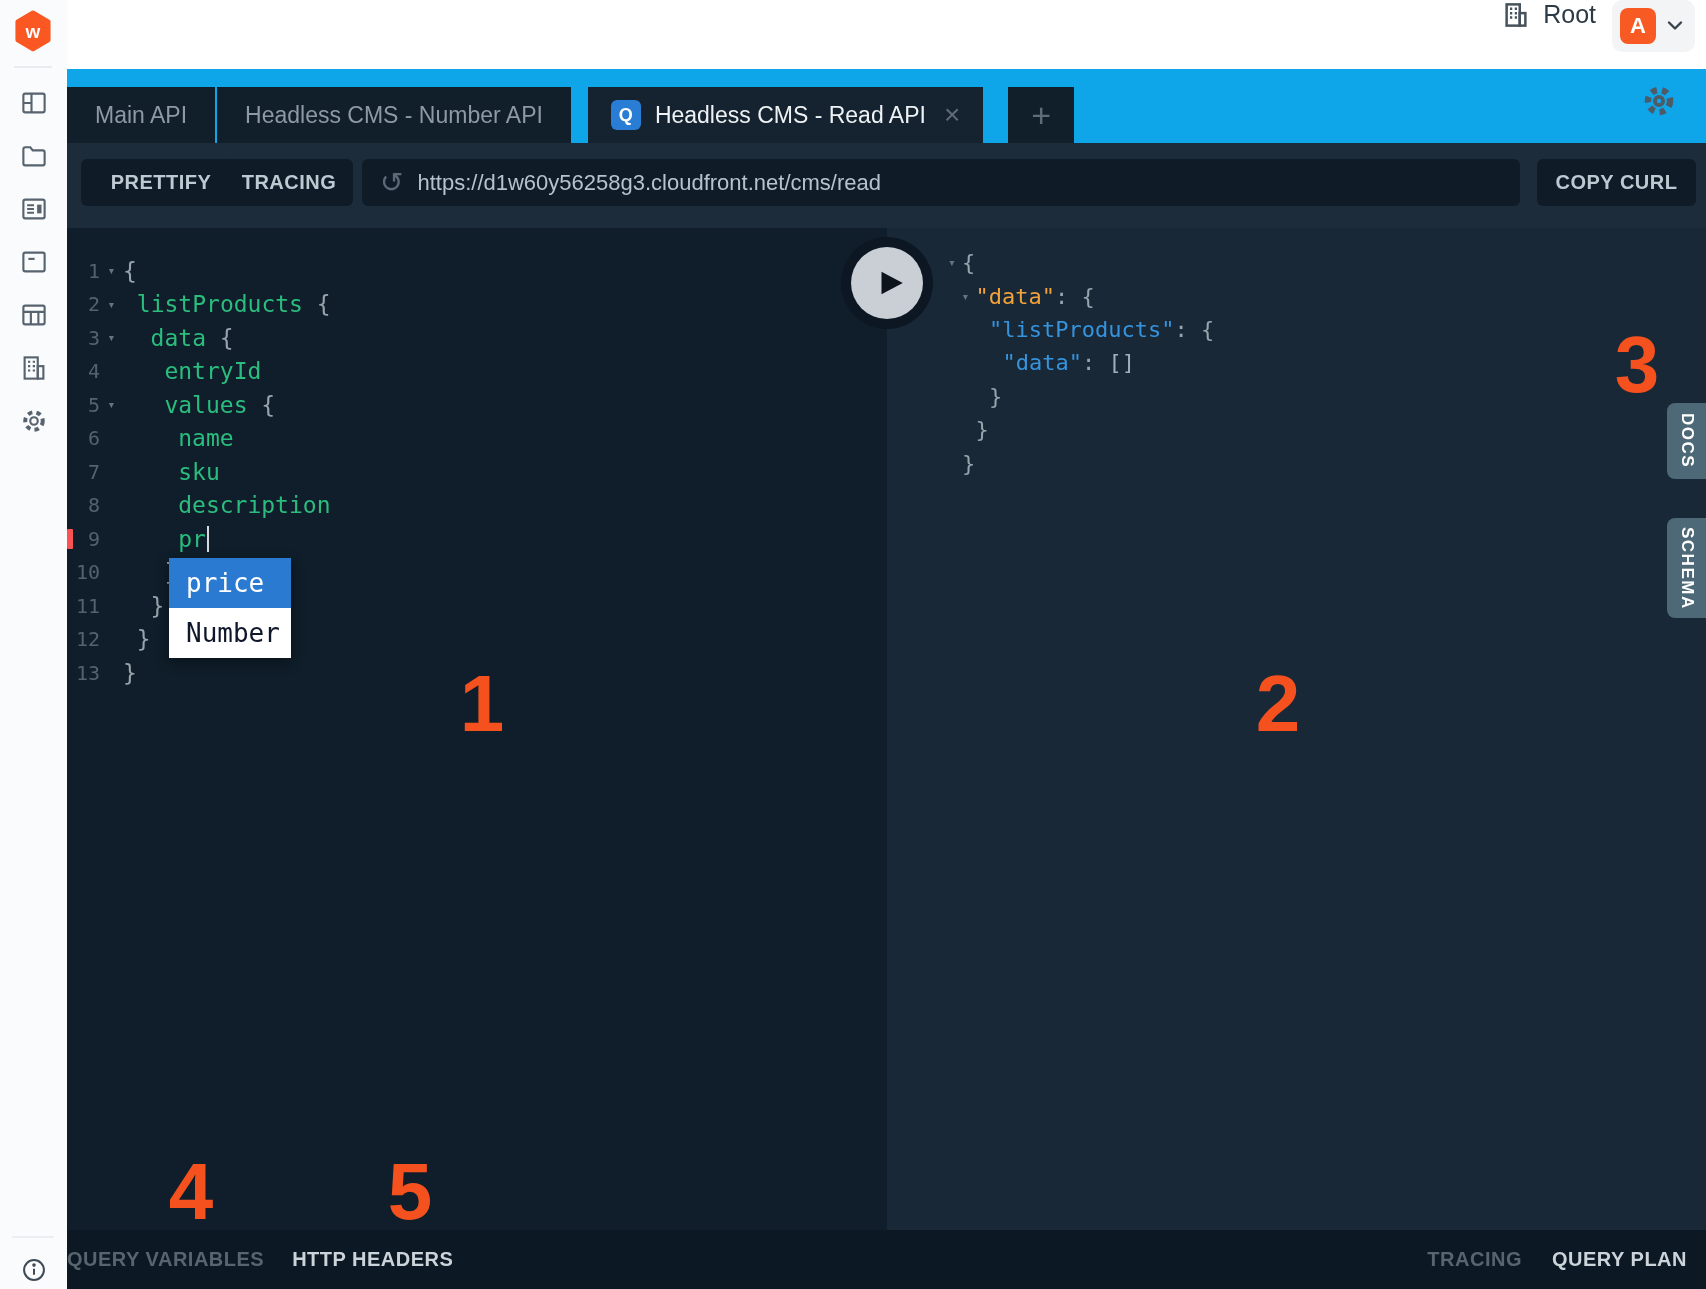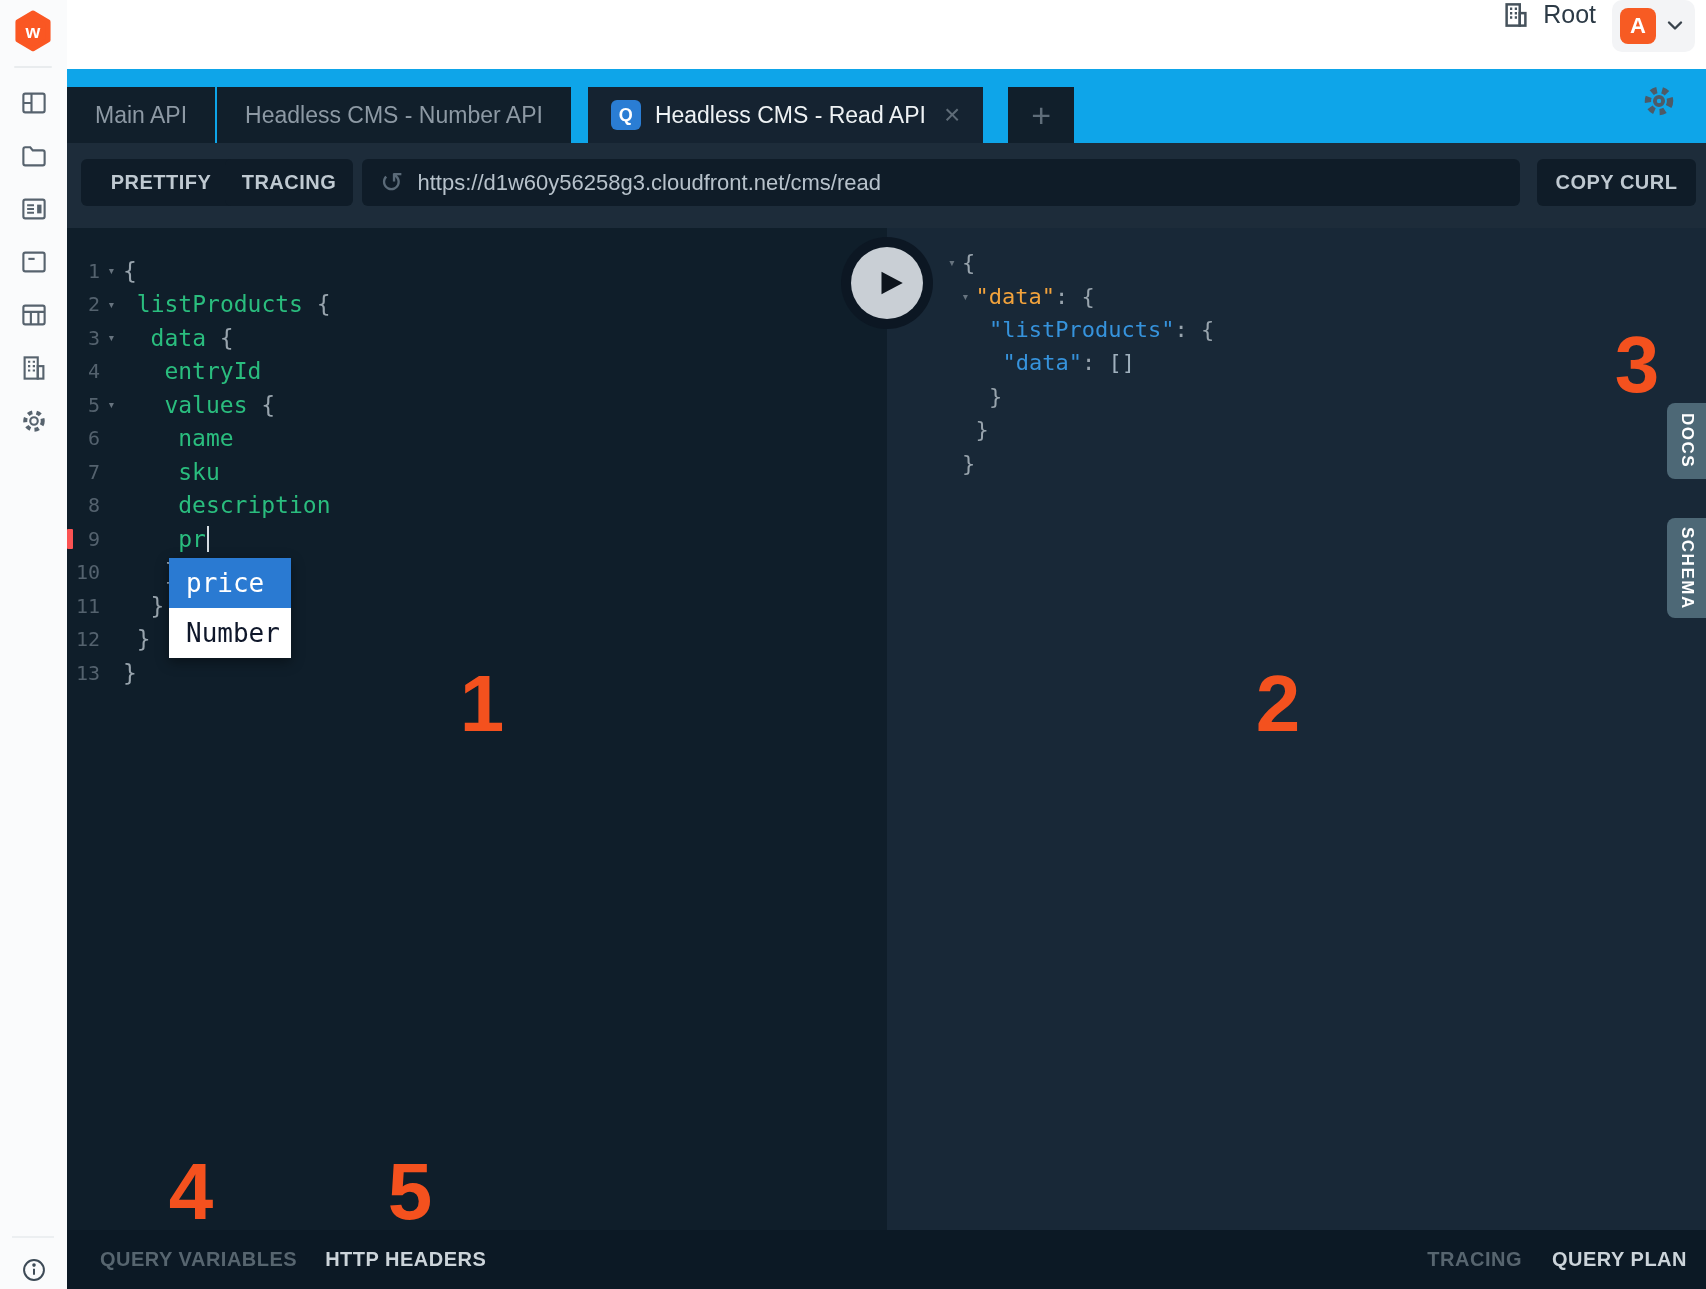--- a/index.html
+++ b/index.html
@@ -89,21 +89,21 @@
 
   .side-tab{position:absolute;right:0;width:39px;background:#4d6876;color:#fff;border-radius:8px 0 0 8px;
             display:flex;align-items:center;justify-content:center;writing-mode:vertical-rl;
             font-weight:bold;font-size:17px;letter-spacing:1.5px;cursor:pointer;z-index:3;}
   .st-docs{top:403px;height:76px;}
   .st-schema{top:518px;height:100px;}
 
   
   .bottombar{left:67px;top:1230px;right:0;height:59px;background:#0c1925;display:flex;align-items:center;
              font-weight:bold;font-size:20px;letter-spacing:.5px;}
-  .bb-left{display:flex;padding-left:33px;gap:28px;justify-content:flex-end;}
+  .bb-left{display:flex;gap:28px;justify-content:flex-end;}
   .bb-right{display:flex;margin-left:auto;padding-right:19px;gap:30px;}
   .bb-item{cursor:pointer;}
   .muted{color:#57656f;}
   .lit{color:#ccd4da;}
 
   .annotation{position:absolute;transform:translate(-50%,-50%);color:#f4511e;font-size:80px;font-weight:bold;z-index:9;}
 </style>
 </head>
 <body>
 

